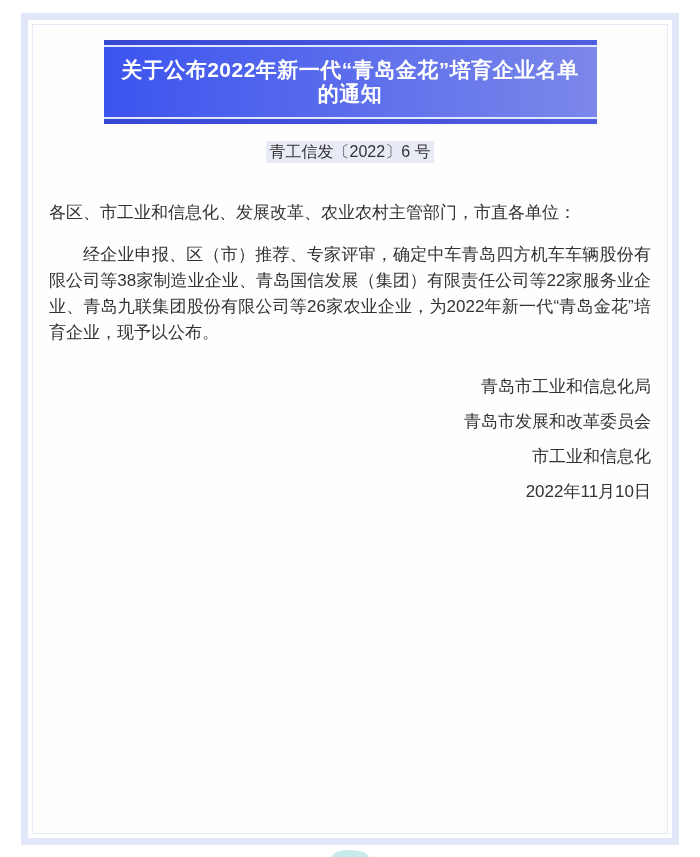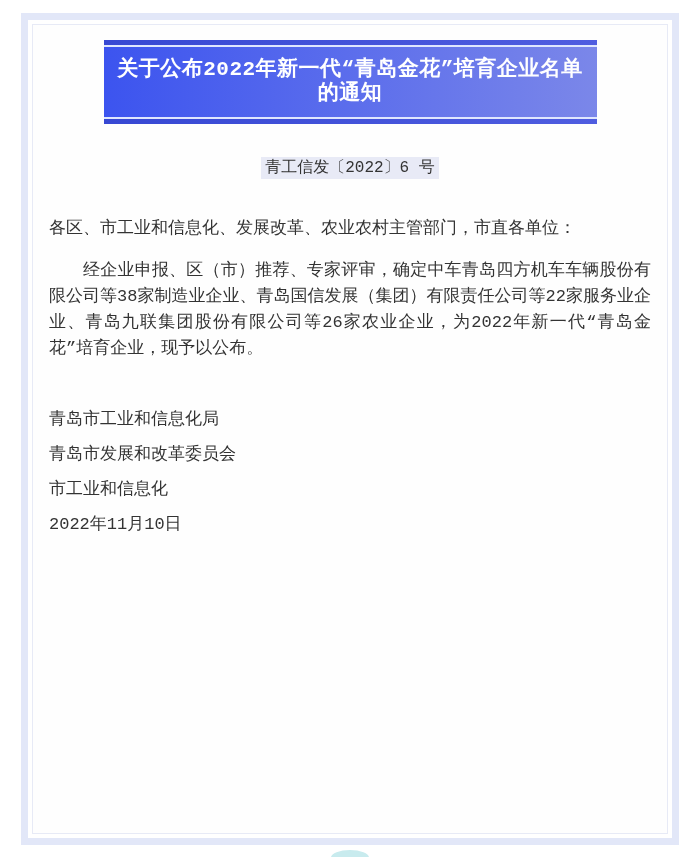--- a/index.html
+++ b/index.html
@@ -24,21 +24,20 @@
     border: 7px solid #e2e7f8;
     background: #ffffff;
     padding: 4px;
   }
   .card-inner {
     height: 100%;
     border: 1px solid #e7eaf6;
     background: #fefefe;
     padding: 15px 16px 9px 16px;
     overflow: hidden;
-    font-family: Liberation Mono, monospace;
   }
   .banner {
     width: 493px;
     margin: 0 auto;
     background: linear-gradient(90deg, #3748d3, #4f5de0);
     padding: 5px 0;
   }
   .banner-inner {
     border-top: 2px solid #dfe6fe;
     border-bottom: 2px solid #dfe6fe;
@@ -48,21 +47,21 @@
   .banner-inner h1 {
     font-size: 21px;
     font-weight: bold;
     color: #ffffff;
     text-align: center;
     letter-spacing: 0.5px;
     line-height: 24px;
   }
   .doc-number-row {
     text-align: center;
-    margin-top: 33px;
+    margin-top: 17px;
   }
   .doc-number {
     display: inline-block;
     background: #e8eaf6;
     color: #333333;
     font-size: 16px;
     line-height: 22px;
     padding: 0 4px;
   }
   .salutation {
@@ -73,21 +72,22 @@
   }
   .para {
     margin-top: 16px;
     font-size: 17px;
     line-height: 26px;
     color: #333333;
     text-indent: 2em;
     text-align: justify;
   }
   .signature-block {
-    margin-top: 40px;
+    margin-top: 23px;
+    text-align: right;
   }
   .signature-block p {
     font-size: 17px;
     line-height: 35px;
     color: #333333;
   }
   .bottom-ellipse {
     position: absolute;
     left: 50%;
     bottom: -8px;

